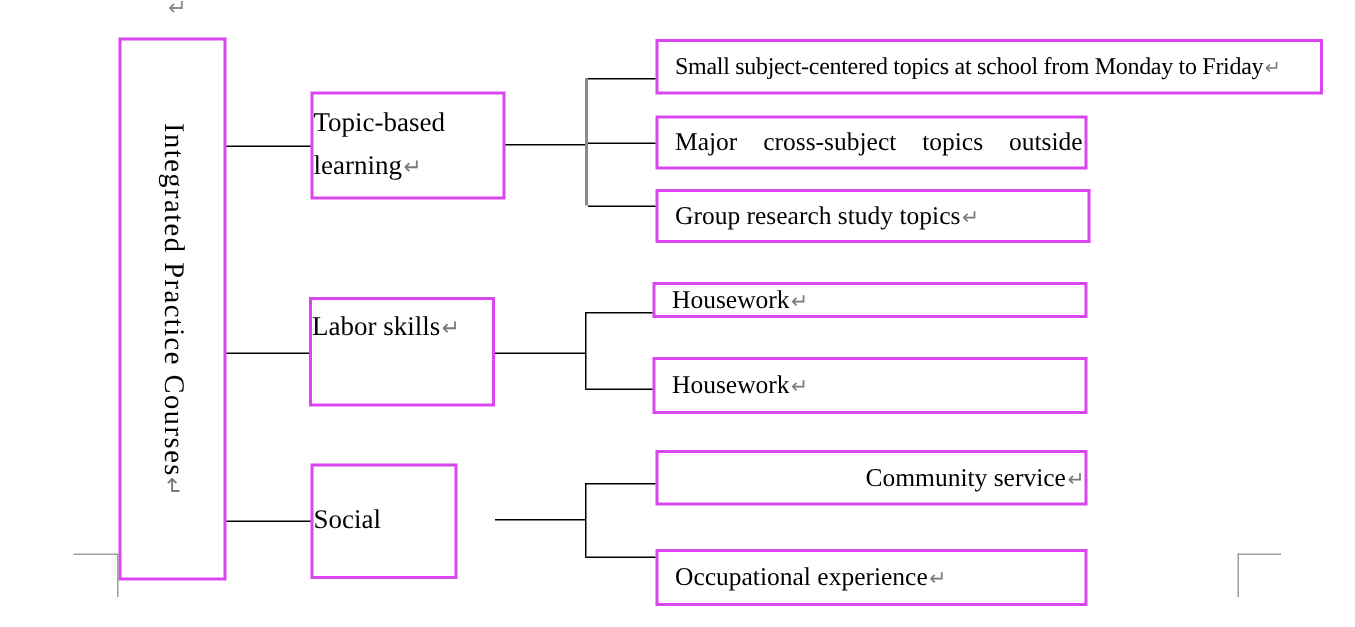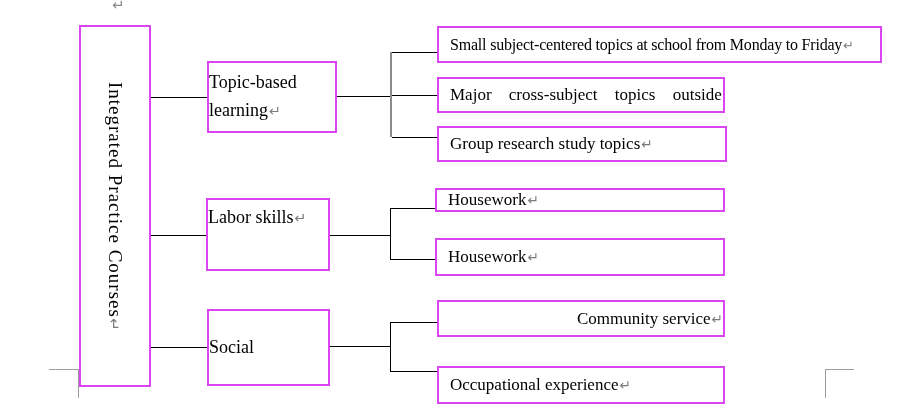--- a/index.html
+++ b/index.html
@@ -29,21 +29,21 @@
     letter-spacing:1px;
     white-space:nowrap;
   }
   .parent{
     font-size:18px;
     line-height:27px;
     display:flex;flex-direction:column;justify-content:center;
   }
   .p1{left:207px;top:61px;width:130px;height:72px;}
   .p2{left:206px;top:198px;width:124px;height:73px;justify-content:flex-start;padding-top:4px;}
-  .p3{left:207px;top:309px;width:123px;height:77px;line-height:31px;}
+  .p3{left:207px;top:309px;width:98px;height:77px;line-height:31px;}
   .child{
     border-width:2px;
     font-size:17px;
     display:flex;align-items:center;
     padding-left:11px;
     white-space:nowrap;
   }
   .c1{left:437px;top:26px;width:445px;height:37px;font-size:16px;letter-spacing:-0.2px;}
   .c2{left:437px;top:77px;width:288px;height:36px;word-spacing:13px;}
   .c3{left:437px;top:126px;width:290px;height:36px;}

